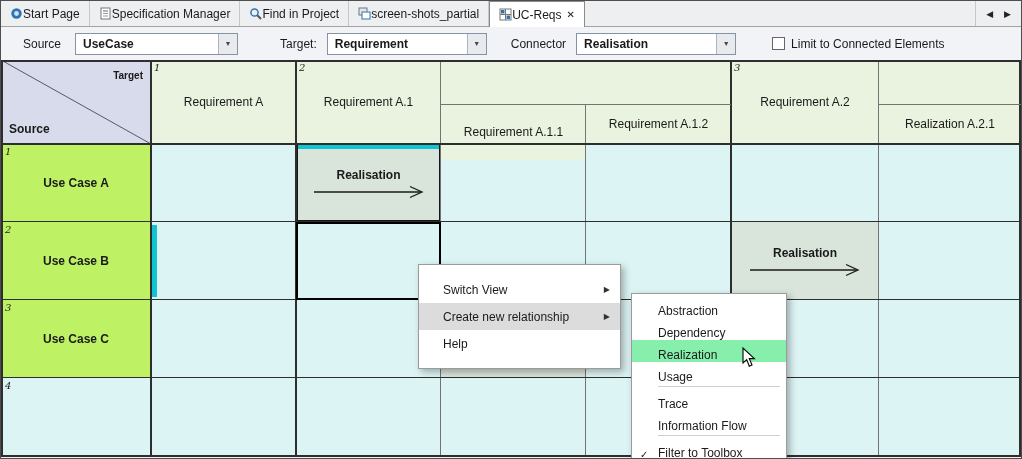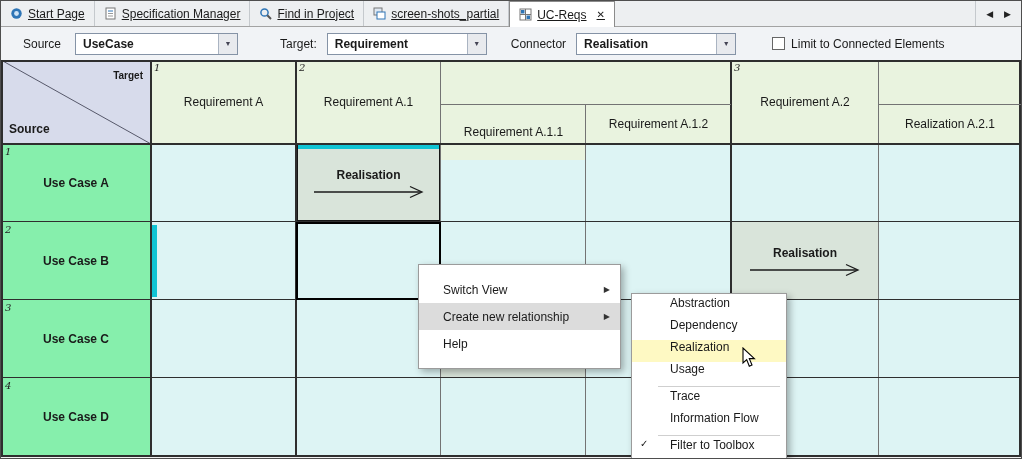--- a/index.html
+++ b/index.html
@@ -3,59 +3,59 @@
 <meta charset="utf-8">
 <style>
   html,body{margin:0;padding:0;background:#c8c8c8;}
   .screen{position:relative;width:1022px;height:459px;box-sizing:border-box;border:1px solid #4e4e4e;
           background:#f0f0f0;overflow:hidden;font-family:"Liberation Sans",sans-serif;color:#1a1a1a;}
   .abs{position:absolute;}
 
   
   .tabbar{position:absolute;left:0;top:0;width:100%;height:26px;background:#edeff1;
           border-bottom:1px solid #a3a3a3;display:flex;align-items:stretch;box-sizing:border-box;}
-  .tab{display:flex;align-items:center;gap:5px;padding:0 9px;font-size:12px;border-right:1px solid #c5c9cd;text-decoration:underline;}
+  .tab{display:flex;align-items:center;padding:0 9px;font-size:12px;border-right:1px solid #c5c9cd;}
   .tab.active{background:#ffffff;border:1px solid #8b8b8b;border-bottom:none;margin-bottom:-1px;}
   .ticon{width:13px;height:13px;display:inline-flex;flex:none;}
   .tclose{font-size:10px;margin-left:5px;color:#222;}
   .tabnav{margin-left:auto;display:flex;align-items:center;gap:11px;padding:0 10px;font-size:9px;
           color:#222;border-left:1px solid #c5c9cd;}
 
   
   .toolbar{position:absolute;left:0;top:26px;width:100%;height:33px;background:#f1f3f6;
            display:flex;align-items:center;font-size:12px;}
   .dd{height:22px;background:#fff;border:1px solid #8593a6;display:flex;align-items:center;box-sizing:border-box;font-weight:bold;}
   .ddval{flex:1;padding:0 7px;white-space:nowrap;overflow:hidden;}
   .ddbtn{width:18px;align-self:stretch;border-left:1px solid #aab4c2;background:#e8eaee;
          display:flex;align-items:center;justify-content:center;font-size:7px;color:#445;}
   .cb{width:13px;height:13px;border:1px solid #666;background:#fff;box-sizing:border-box;flex:none;}
 
   
   .matrix{position:absolute;left:0;top:59px;width:1020px;height:397px;background:#ddf4f4;}
   .cell{position:absolute;display:flex;align-items:center;justify-content:center;text-align:center;box-sizing:border-box;}
   .hdr{background:#e9f3df;font-weight:normal;font-size:12px;}
-  .rowhdr{background:#86efac;font-weight:bold;font-size:12px;}
+  .rowhdr{background:#bef264;font-weight:bold;font-size:12px;}
   .corner{background:#d7dbeb;}
   .rel{background:#d9e4da;flex-direction:column;gap:2px;}
   .rlabel{font-size:12px;font-weight:600;}
   .num{position:absolute;font-family:"DejaVu Serif",serif;font-style:italic;font-size:10px;color:#222;z-index:3;}
   .vline,.hline{position:absolute;background:#2e2e2e;z-index:2;}
   .thin{background:#737373;}
   .cyan{position:absolute;background:#10c4d4;z-index:4;}
 
   
   .menu{position:absolute;left:417px;top:263px;width:203px;background:#fff;border:1px solid #9b9b9b;
         box-shadow:3px 3px 7px rgba(0,0,0,.3);z-index:30;padding:11px 0;box-sizing:border-box;}
   .mitem{height:27px;display:flex;align-items:center;padding:0 10px 0 24px;font-size:12px;}
   .mitem.hl{background:#dcdcdc;}
   .marrow{margin-left:auto;font-size:8px;color:#333;}
   .submenu{position:absolute;left:630px;top:292px;width:156px;background:#fff;border:1px solid #9b9b9b;
            box-shadow:3px 3px 7px rgba(0,0,0,.3);z-index:35;padding:2px 0;box-sizing:border-box;}
-  .sitem{height:22px;display:flex;align-items:flex-start;padding:0 12px 0 38px;font-size:12px;position:relative;}
-  .sitem.hl{background:#fef9c3;}
+  .sitem{height:22px;display:flex;align-items:flex-end;padding:0 12px 0 26px;font-size:12px;position:relative;}
+  .sitem.hl{background:#86efac;}
   .scheck{position:absolute;left:8px;font-size:10px;}
   .ssep{height:1px;background:#cfcfcf;margin:2px 6px 2px 26px;}
   .cursor{position:absolute;left:741px;top:346px;z-index:60;}
 </style>
 </head>
 <body>
 
 <div class="screen">
 
   <div class="tabbar">
@@ -172,23 +172,20 @@
     <span class="num" style="left:733px;top:2px;">3</span>
 
     <div class="cell rowhdr" style="left:0;top:84px;width:150px;height:78px;">
       <span>Use Case A</span>
     </div>
     <div class="cell rowhdr" style="left:0;top:162px;width:150px;height:78px;">
       <span>Use Case B</span>
     </div>
     <div class="cell rowhdr" style="left:0;top:240px;width:150px;height:78px;">
       <span>Use Case C</span>
-    </div>
-    <div class="cell rowhdr" style="left:0;top:318px;width:150px;height:78px;">
-      <span>Use Case D</span>
     </div>
 
     <span class="num" style="left:4px;top:86px;">1</span>
     <span class="num" style="left:4px;top:164px;">2</span>
     <span class="num" style="left:4px;top:242px;">3</span>
     <span class="num" style="left:4px;top:320px;">4</span>
 
     <div class="cell rel" style="left:295px;top:84px;width:145px;height:78px;border:2px solid #161616;">
       <span class="rlabel">Realisation</span>
       <svg width="118" height="15">

